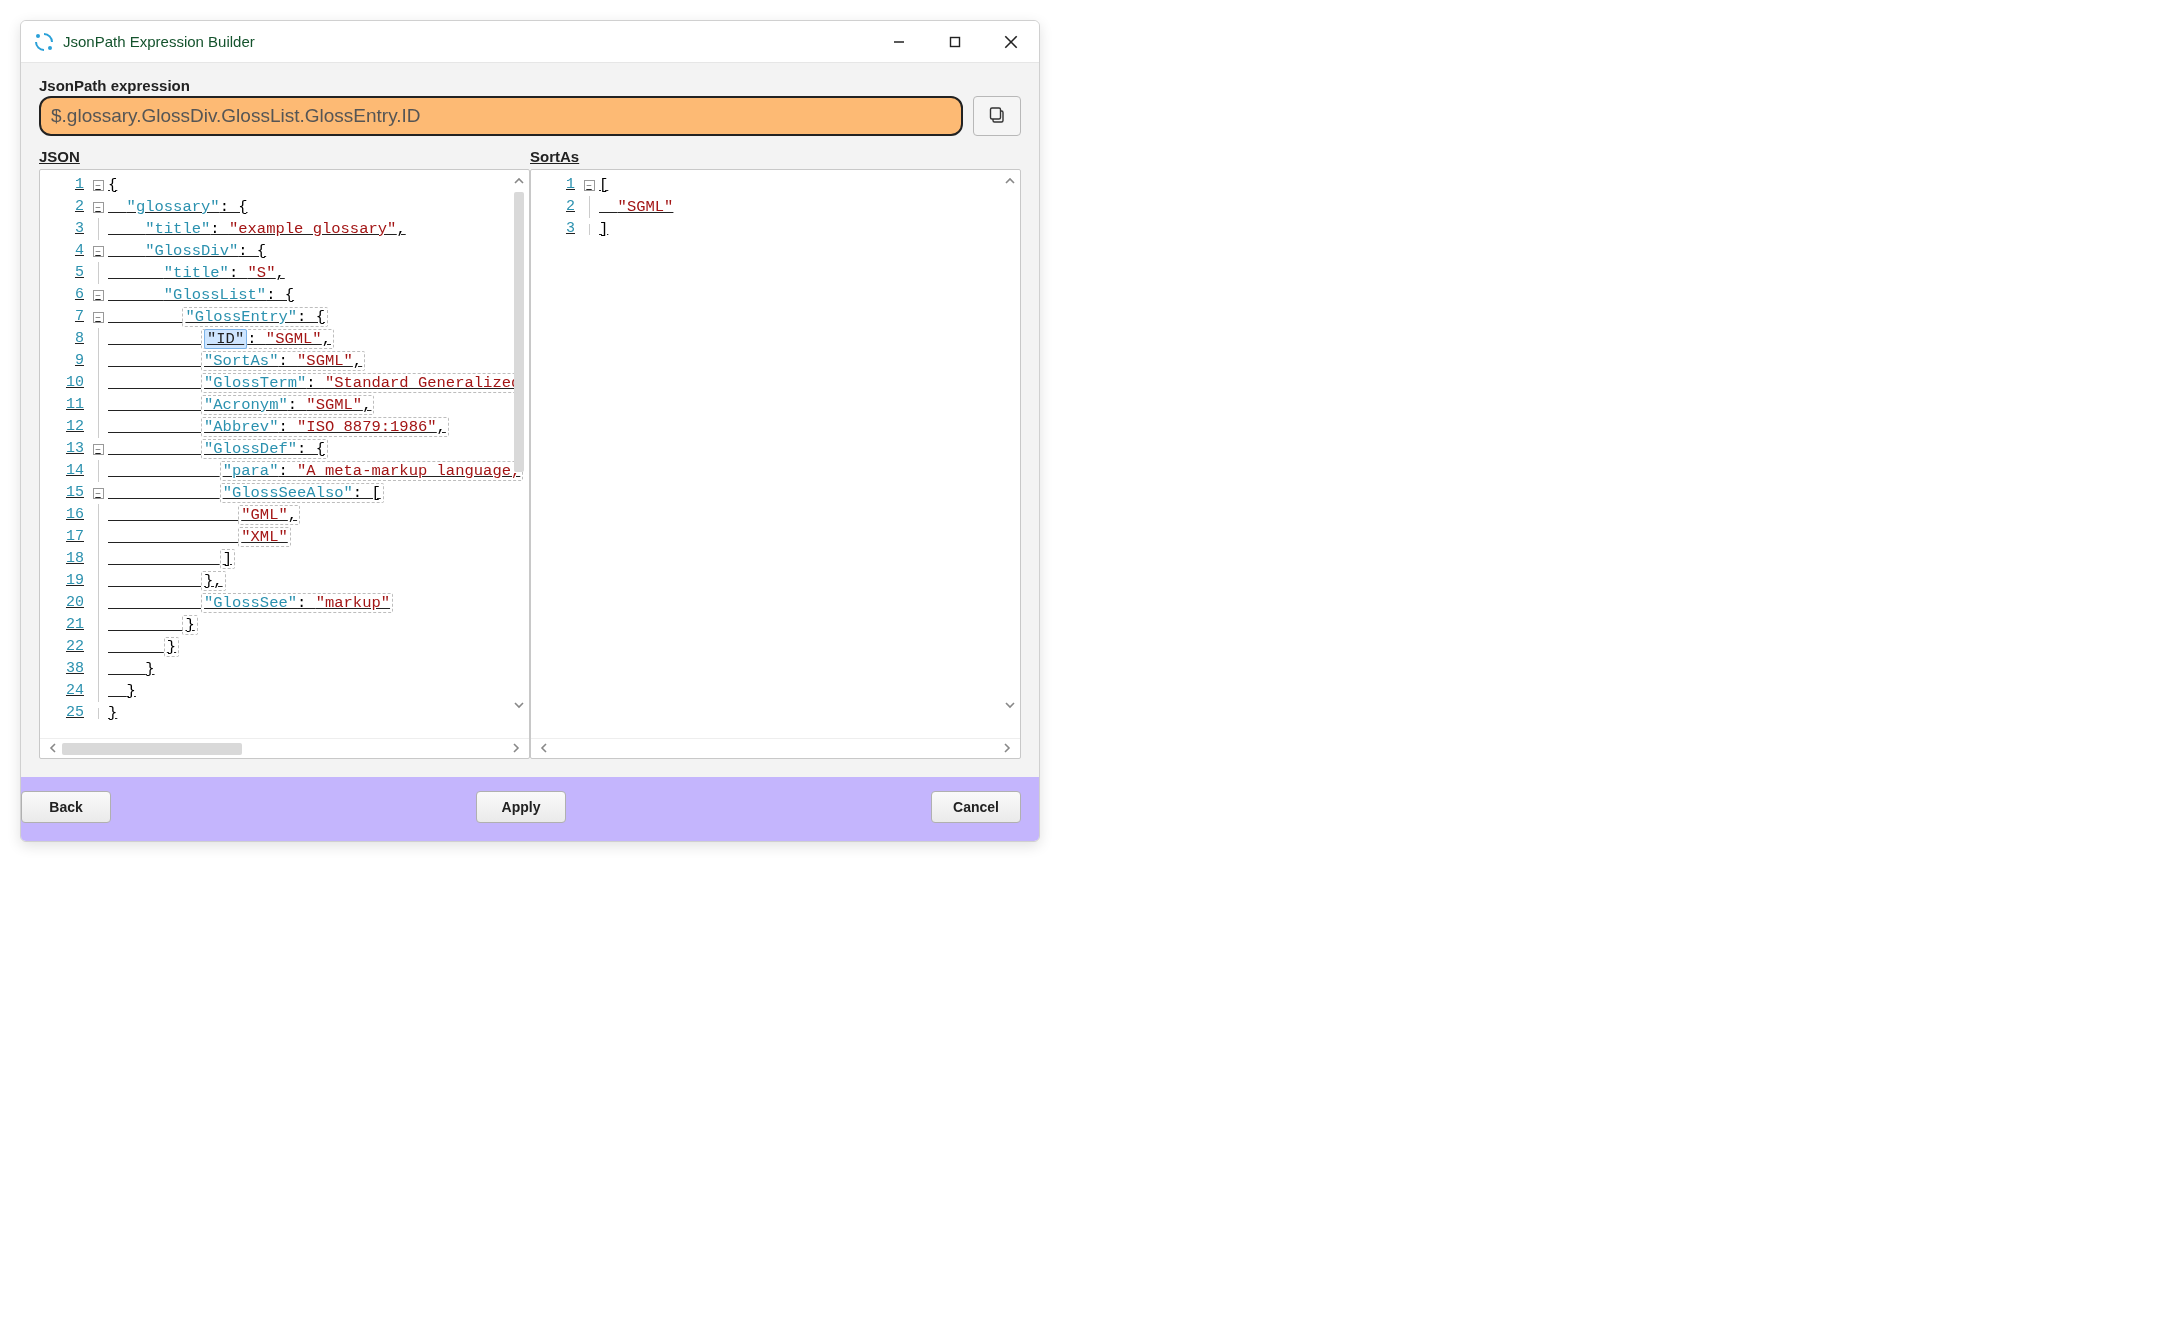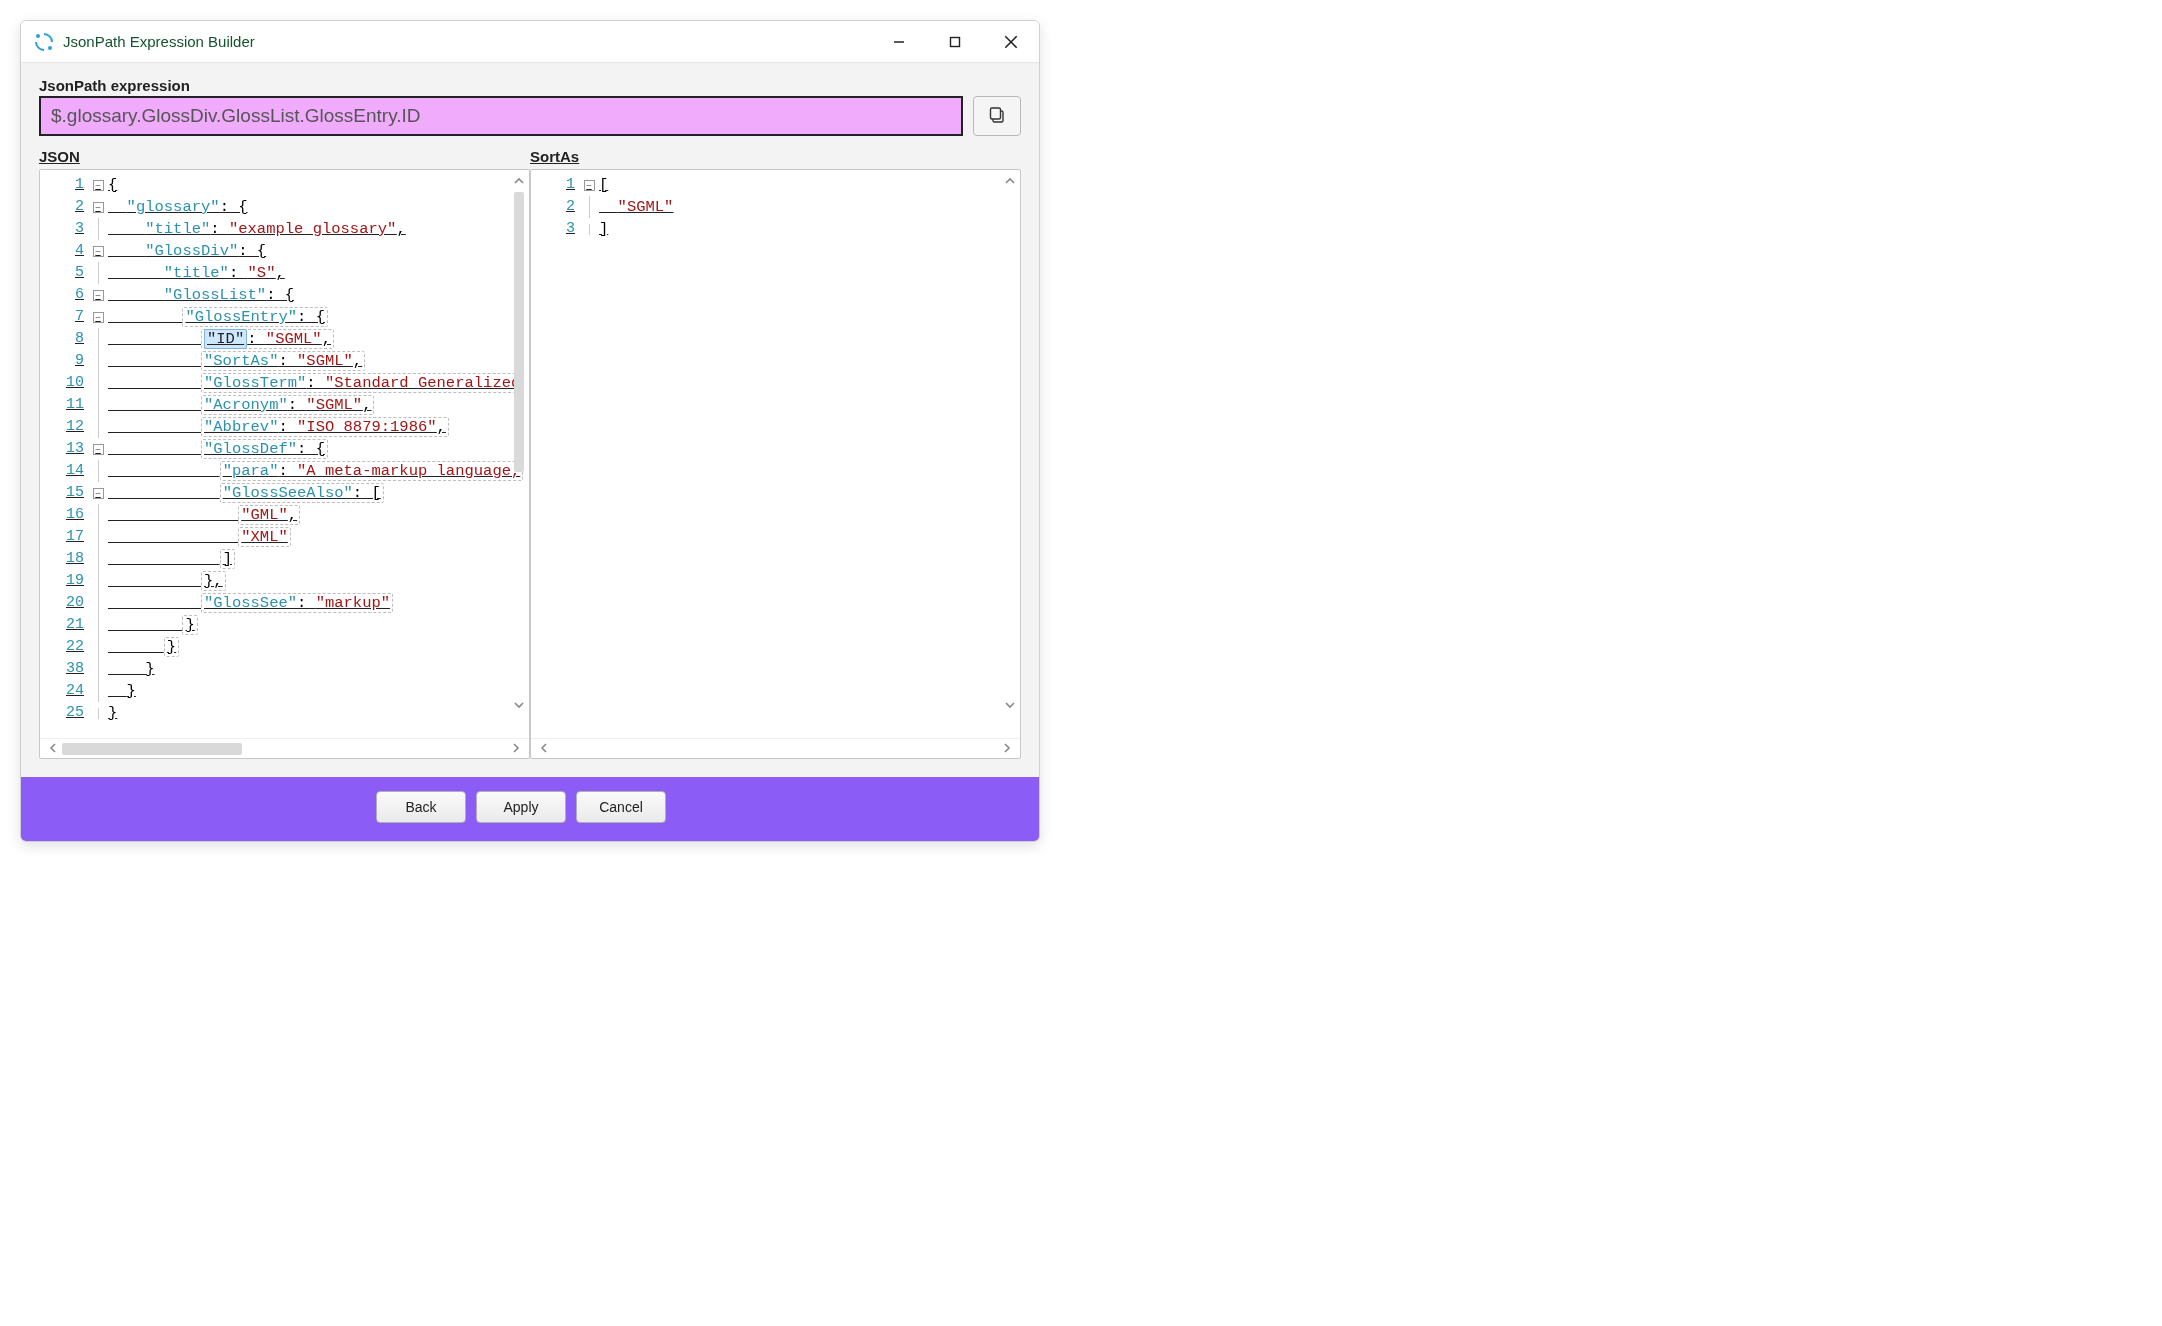--- a/index.html
+++ b/index.html
@@ -64,22 +64,22 @@
   }
   .expr-row {
     display: flex;
     gap: 10px;
     margin-bottom: 12px;
   }
   .expr-input {
     flex: 1;
     height: 40px;
     border: 2px solid #222;
-    border-radius: 0;
-    background: #f0abfc;
+    border-radius: 12px;
+    background: #fdba74;
     padding: 0 10px;
     font-size: 19px;
     color: #555;
     outline: none;
   }
   .copy-btn {
     width: 48px;
     height: 40px;
     border: 1px solid #b8b8b8;
     border-radius: 4px;
@@ -219,24 +219,25 @@
     position: absolute;
     left: 0; top: 0;
     height: 12px;
     width: 180px;
     background: #d9d9d9;
     border-radius: 2px;
   }
 
   .footer {
     display: flex;
-    justify-content: center;
+    justify-content: space-between;
     gap: 10px;
     padding: 14px 18px 18px 0;
-    background: #8b5cf6;
+    background: #c4b5fd;
+    font-weight: bold;
   }
   .btn {
     min-width: 90px;
     height: 32px;
     border: 1px solid #b0b0b0;
     border-radius: 4px;
     background: linear-gradient(#fafafa,#eaeaea);
     font-size: 14px;
     color: #222;
     display: flex;

